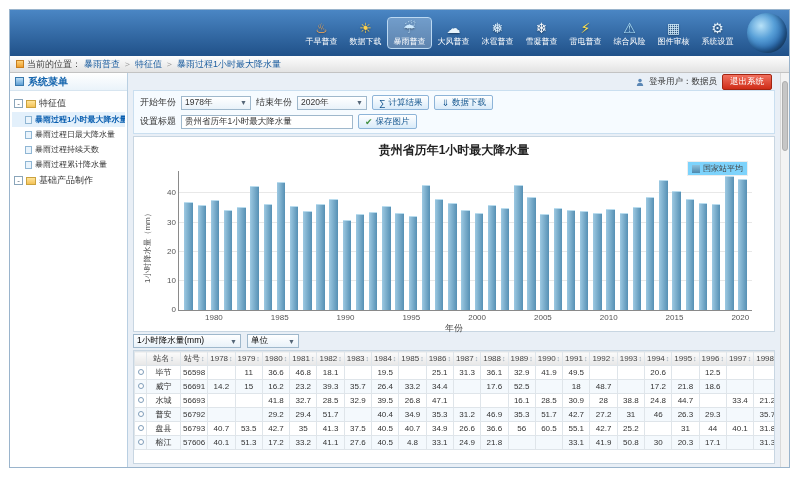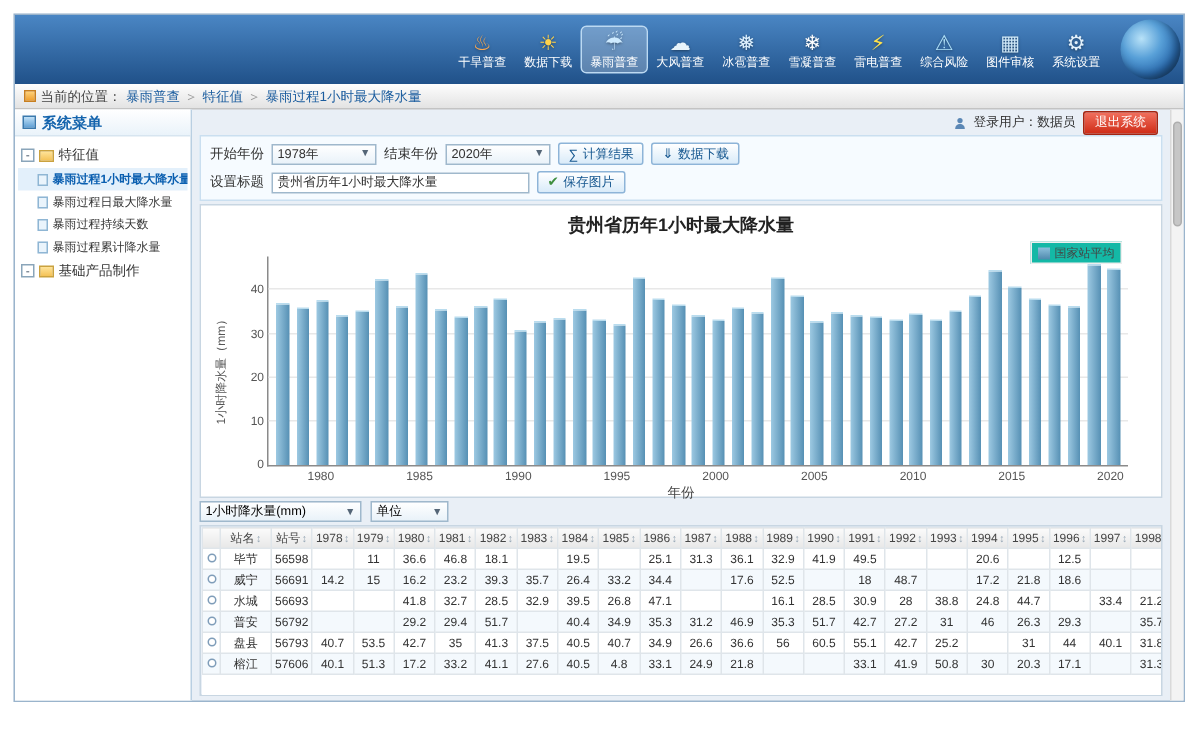--- a/index.html
+++ b/index.html
@@ -45,21 +45,21 @@
   .sel { display:inline-flex; align-items:center; justify-content:space-between; height:14px; border:1px solid #9fb8cc; background:linear-gradient(#fff,#e9f2f9); padding:0 3px; font-size:8.5px; cursor:pointer; }
   .sel .arr { color:#567; font-size:7px; margin-left:4px; }
   .w70 { width:70px;align-items:center; } .w110 { width:108px; } .w55 { width:52px; }
   .note { color:#e0342b; font-size:8.5px; }
   .btn { display:inline-flex; align-items:center; gap:3px; height:15px; padding:0 6px; border:1px solid #8db4d8; border-radius:2px; background:linear-gradient(#ffffff,#d9ebf9); color:#14568f; font-size:8.5px; cursor:pointer; }
   .btn .ico { font-size:9px; }
   .txt-input { width:172px; height:14px; border:1px solid #9fb8cc; font-size:8.5px; padding:0 3px; color:#333; background:#fff; font-family:"Liberation Sans",sans-serif; }
 
   .chart-panel { margin:2px 5px 0; background:#fff; border:1px solid #c8d6e2; position:relative; height:196px; flex:0 0 auto; }
   .chart-title { text-align:center; font-size:12px; font-weight:bold; color:#222; padding-top:5px; }
-  .legend { position:absolute; right:26px; top:24px; display:flex; align-items:center; gap:3px; font-size:8px; color:#444; background:#14b8a6; padding:1px 4px; border:1px solid #eee; z-index:3; }
+  .legend { position:absolute; right:26px; top:24px; display:flex; align-items:center; gap:3px; font-size:8px; color:#444; background:#7dd3fc; padding:1px 4px; border:1px solid #eee; z-index:3; }
   .legend .sw { width:8px; height:8px; background:linear-gradient(180deg,#8cc0dc,#4e89ad); }
   .plot { position:absolute; left:44px; right:22px; top:34px; height:140px; border-left:1px solid #8a8a8a; border-bottom:1px solid #8a8a8a; }
   .gridline { position:absolute; left:0; right:0; height:1px; background:#e8e8e8; }
   .bars { position:absolute; left:0; right:0; top:0; bottom:0; display:flex; align-items:flex-end; padding:0 3px; }
   .slot { flex:1; display:flex; justify-content:center; align-items:flex-end; height:100%; }
   .bar { width:64%; background:linear-gradient(90deg,#9dc9e2,#5690b4); border-top:1px solid #b9dcee; }
   .ytick { position:absolute; right:calc(100% + 3px); font-size:8px; color:#555; }
   .ylabel { position:absolute; left:8px; top:146px; font-size:8px; color:#555; transform:rotate(-90deg); transform-origin:left top; white-space:nowrap; }
   .xlabels { position:absolute; left:44px; right:22px; top:176px; display:flex; padding:0 3px; }
   .xl { flex:1; text-align:center; font-size:8px; color:#555; white-space:nowrap; }

